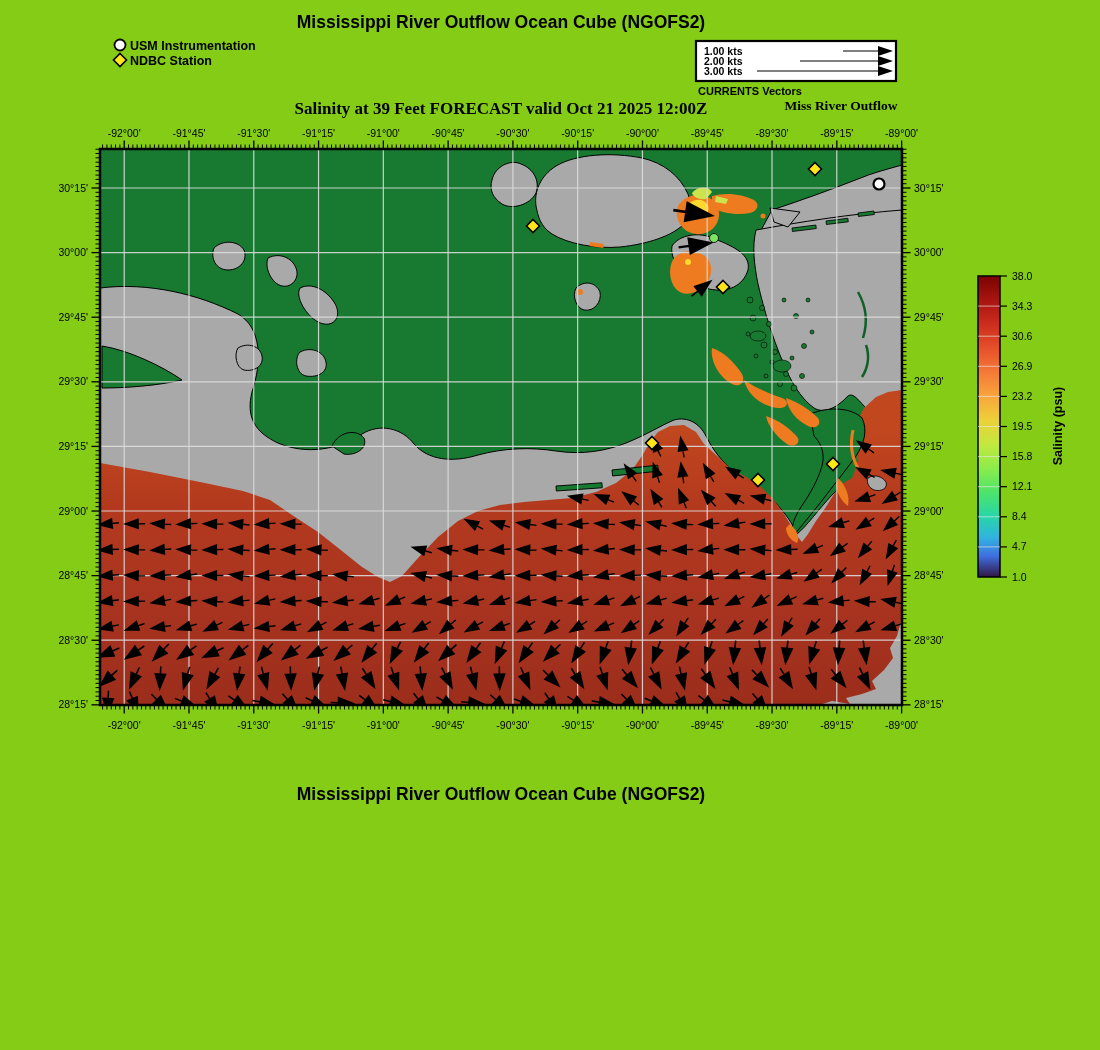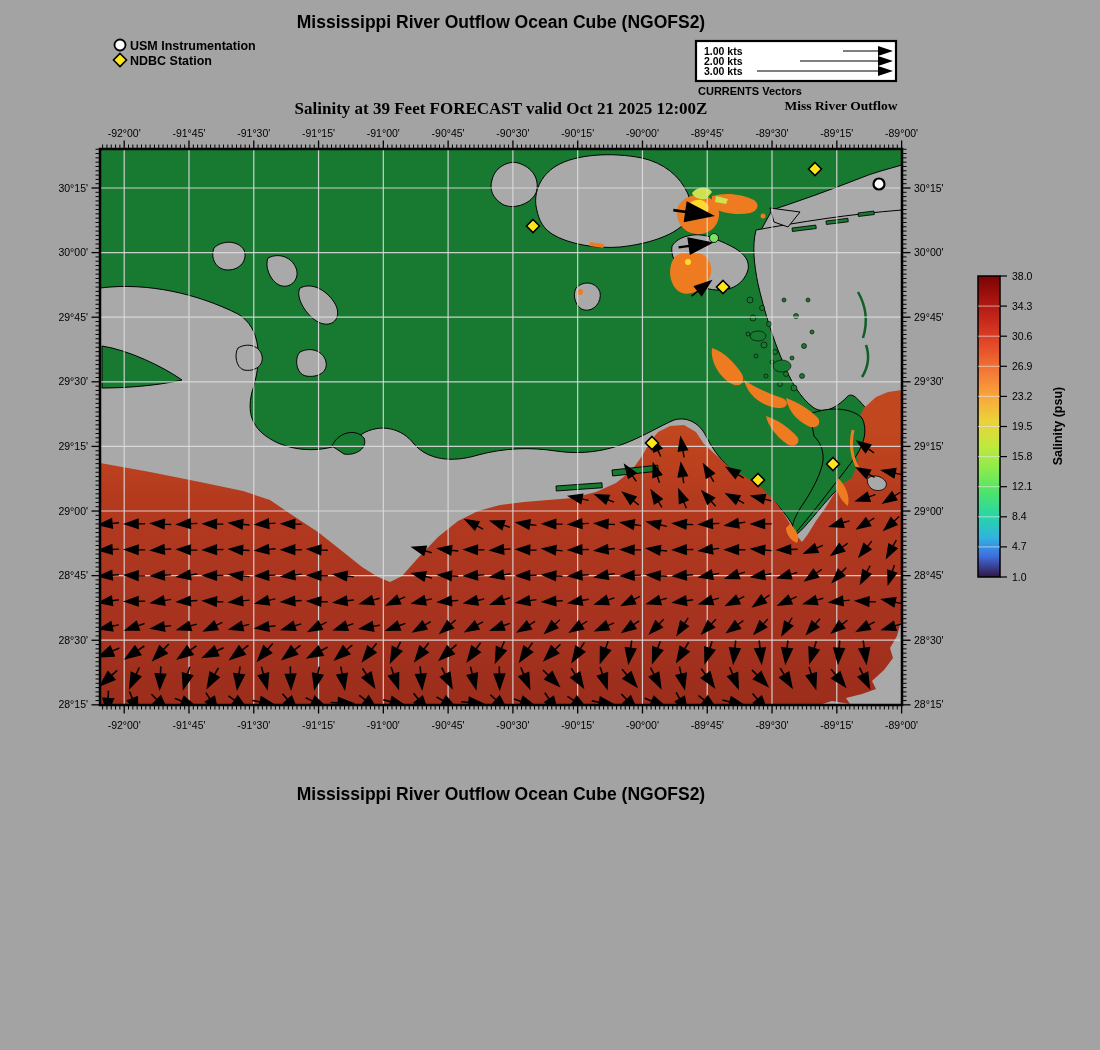--- a/index.html
+++ b/index.html
@@ -1,16 +1,16 @@
 <!DOCTYPE html>
 <html><head>
 <meta charset="utf-8">
 <style>
   html,body{margin:0;padding:0;background:#ffffff;}
-  #page{position:relative;width:1100px;height:1050px;background:#a3a3a3;overflow:hidden;
+  #page{position:relative;width:1100px;height:1050px;background:#84cc16;overflow:hidden;
         font-family:"Liberation Sans", sans-serif;}
   svg{position:absolute;left:0;top:0;}
   text{fill:#000;}
   .sans{font-family:"Liberation Sans", sans-serif;}
   .serif{font-family:"Liberation Serif", serif;}
 </style>
 </head>
 <body>
 
 <div id="page">

